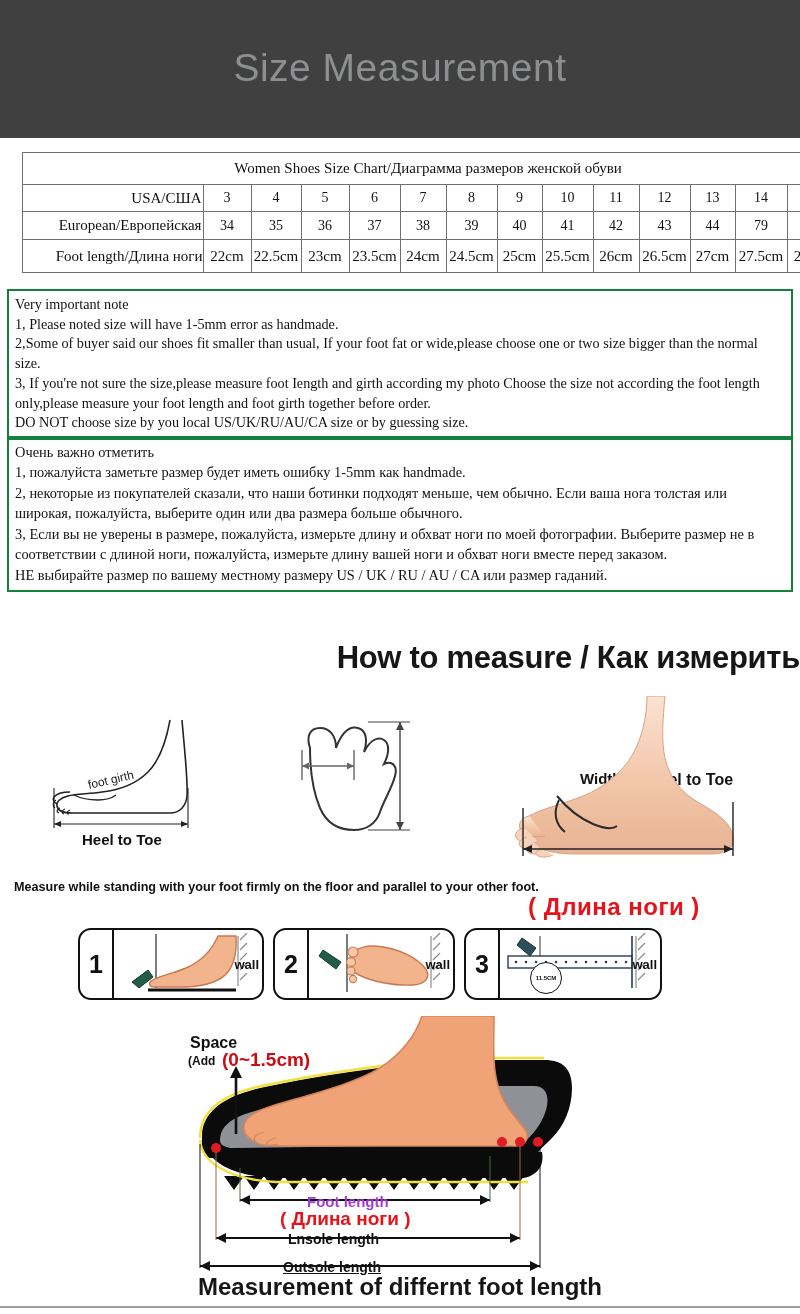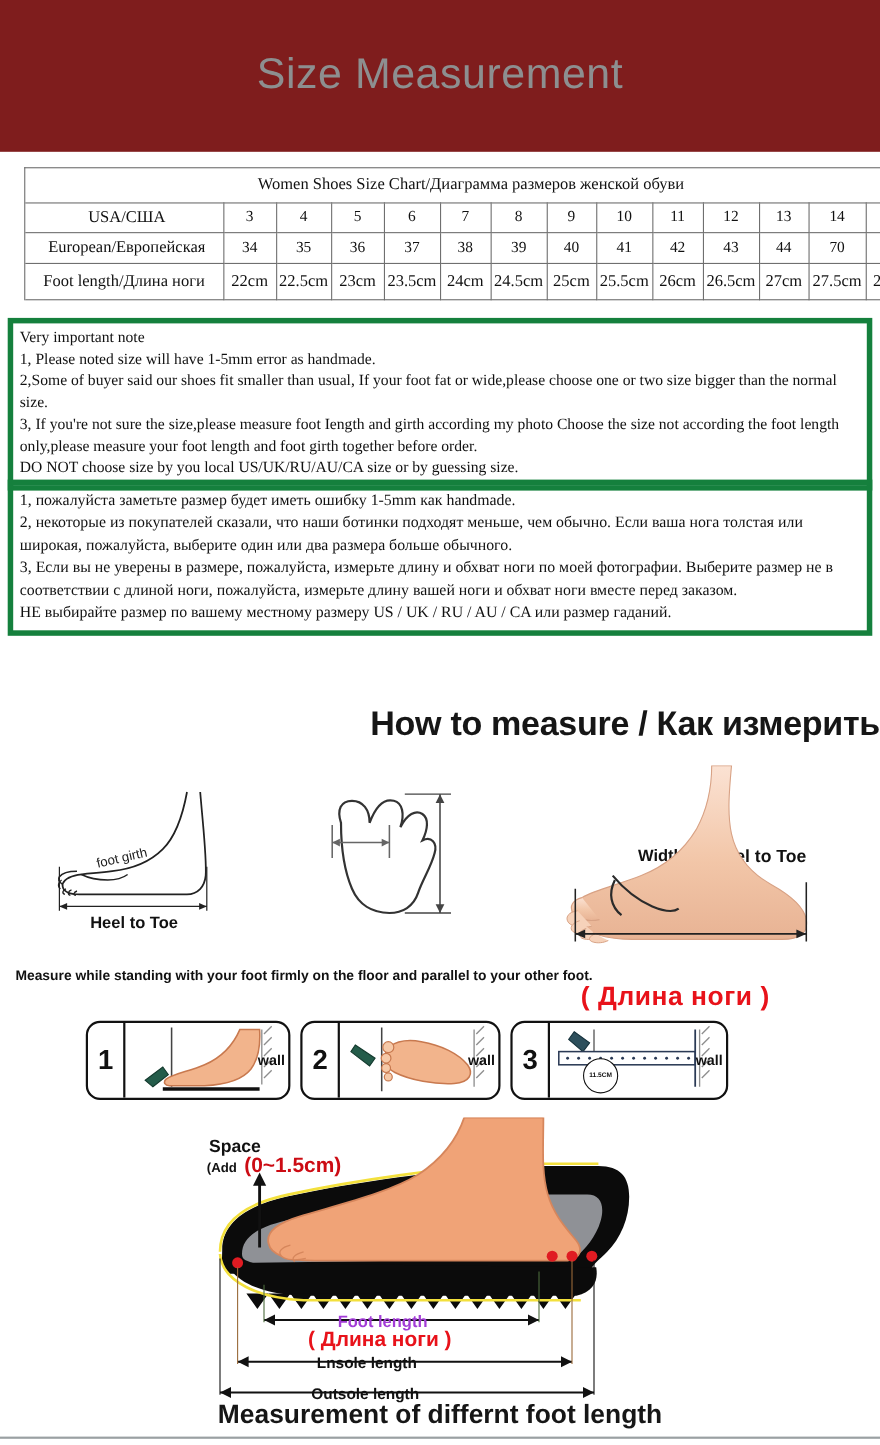--- a/index.html
+++ b/index.html
@@ -6,21 +6,21 @@
   html,body{margin:0;padding:0;}
   body{
     width:800px;height:1314px;position:relative;overflow:hidden;
     background:#ffffff;
     font-family:"Liberation Serif",serif;
     color:#111;
   }
   
   .header-band{
     position:absolute;left:0;top:0;width:800px;height:138px;
-    background:#7f1d1d;
+    background:#404040;
   }
   .header-title{
     position:absolute;left:0;top:46px;width:800px;text-align:center;
     font-family:"Liberation Sans",sans-serif;
     font-size:39px;font-weight:400;color:#8d8f90;letter-spacing:.5px;
   }
   
   .table-wrap{
     position:absolute;left:22px;top:152px;width:786px;
     border:1px solid #6f6f6f;border-bottom:none;
@@ -33,28 +33,28 @@
   table.size td{
     border:1px solid #6f6f6f;
     text-align:center;vertical-align:middle;
     font-size:14px;line-height:1.1;padding:5px 1px;
     color:#111;
   }
   table.size td.title{
     font-size:15px;padding:7px 2px;border-top:none;border-left:none;border-right:none;
   }
   table.size td.rowlabel{
-    text-align:center;padding-left:6px;font-size:15px;border-left:none;white-space:nowrap;
+    text-align:right;padding-left:6px;font-size:15px;border-left:none;white-space:nowrap;
   }
   table.size td.lastcol{border-right:none;}
   table.size tr.r-len td{font-size:15px;padding:8px 0;}
   
   .note{
     position:absolute;left:7px;width:786px;box-sizing:border-box;
-    border:5px solid #15803d;
+    border:2px solid #15803d;
     padding:4px 6px 5px 6px;
     font-family:"Liberation Serif",serif;
     font-size:14.2px;line-height:1.39;color:#111;
   }
   .note p{margin:0;}
   #note-en{top:289px;}
   #note-ru{top:436px;}
   #note-ru p{font-size:14.4px;line-height:1.42;}
   
   .measure-section{
@@ -143,21 +143,21 @@
   .red-ru-2{
     position:absolute;left:280px;top:192px;
     font-family:"Liberation Sans",sans-serif;font-weight:bold;font-size:19px;color:#e8121a;
   }
   #lbl-insole{
     position:absolute;left:288px;top:215px;
     font-family:"Liberation Sans",sans-serif;font-weight:bold;font-size:14px;color:#111;
   }
   #lbl-outsole{
     position:absolute;left:283px;top:243px;
-    font-family:"Liberation Sans",sans-serif;font-weight:bold;font-size:14px;color:#111;
+    font-family:"Liberation Sans",sans-serif;font-weight:bold;font-size:14px;color:#111;text-decoration:underline;
   }
   .bottom-caption{
     position:absolute;left:0;top:1273px;width:800px;text-align:center;
     font-family:"Liberation Sans",sans-serif;font-weight:bold;font-size:24px;color:#161616;
   }
   .hr-bottom{
     position:absolute;left:0;top:1306px;width:800px;height:2px;background:#9aa0a2;
   }
   svg{display:block;}
 </style>
@@ -212,21 +212,21 @@
       <td>35</td>
       <td>36</td>
       <td>37</td>
       <td>38</td>
       <td>39</td>
       <td>40</td>
       <td>41</td>
       <td>42</td>
       <td>43</td>
       <td>44</td>
-      <td>70</td>
+      <td>79</td>
       <td class="lastcol">46</td>
     </tr>
     <tr class="r-len">
       <td class="rowlabel">Foot length/Длина ноги</td>
       <td>22cm</td>
       <td>22.5cm</td>
       <td>23cm</td>
       <td>23.5cm</td>
       <td>24cm</td>
       <td>24.5cm</td>
@@ -244,20 +244,21 @@
 
 <div class="note" id="note-en">
   <p>Very important note</p>
   <p>1, Please noted size will have 1-5mm error as handmade.</p>
   <p>2,Some of buyer said our shoes fit smaller than usual, If your foot fat or wide,please choose one or two size bigger than the normal size.</p>
   <p>3, If you're not sure the size,please measure foot Iength and girth according my photo Choose the size not according the foot length only,please measure your foot length and foot girth together before order.</p>
   <p>DO NOT choose size by you local US/UK/RU/AU/CA size or by guessing size.</p>
 </div>
 
 <div class="note" id="note-ru">
+  <p>Очень важно отметить</p>
   <p>1, пожалуйста заметьте размер будет иметь ошибку 1-5mm как handmade.</p>
   <p>2, некоторые из покупателей сказали, что наши ботинки подходят меньше, чем обычно. Если ваша нога толстая или широкая, пожалуйста, выберите один или два размера больше обычного.</p>
   <p>3, Если вы не уверены в размере, пожалуйста, измерьте длину и обхват ноги по моей фотографии. Выберите размер не в соответствии с длиной ноги, пожалуйста, измерьте длину вашей ноги и обхват ноги вместе перед заказом.</p>
   <p>НЕ выбирайте размер по вашему местному размеру US / UK / RU / AU / CA или размер гаданий.</p>
 </div>
 
 <div class="measure-section">
 
   <div class="measure-title">How to measure / Как измерить</div>
 

